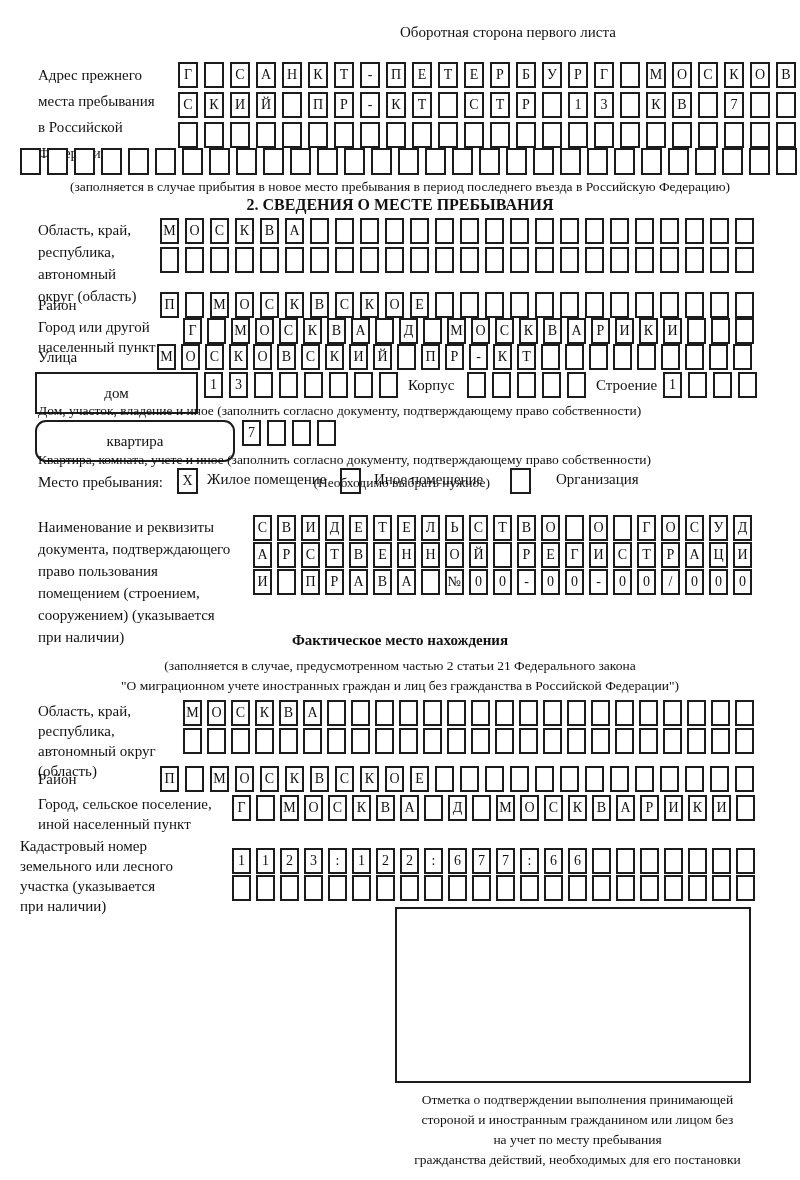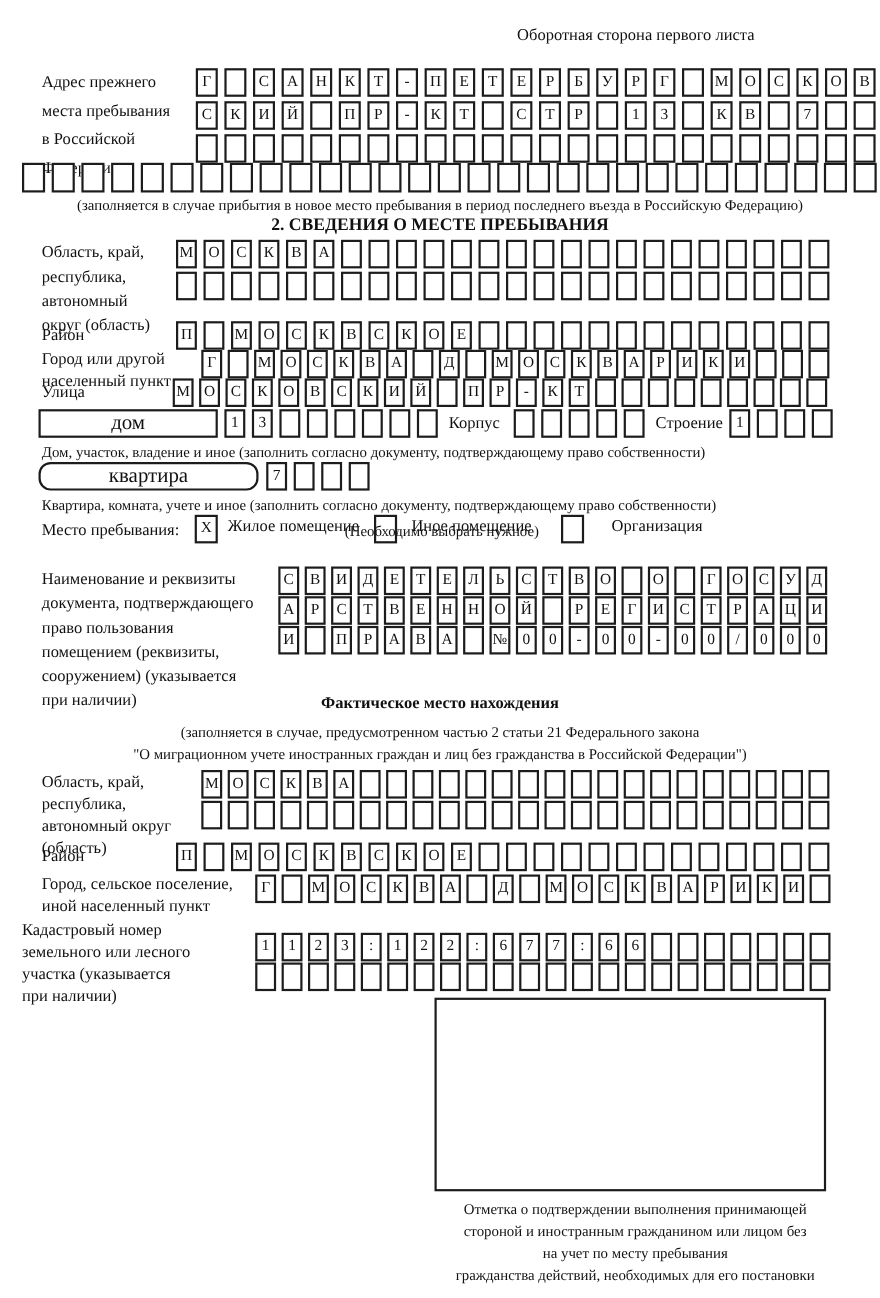--- a/index.html
+++ b/index.html
@@ -12,33 +12,33 @@
   .center{left:0;width:800px;text-align:center;}
   .title{font-size:16px;font-weight:bold;}
   .cellrow{position:absolute;display:flex;}
   .cell{box-sizing:border-box;flex:0 0 auto;height:26px;border:2px solid #1c1c1c;background:#fff;
         display:flex;align-items:center;justify-content:center;font-size:14px;}
   .g6 .cell{margin-right:6px;}
   .g5 .cell{margin-right:5px;}
   .cw19 .cell{width:19px;}
   .cw20 .cell{width:20px;}
   .cw21 .cell{width:21px;height:27px;}
-  .widebox{position:absolute;box-sizing:border-box;height:26px;border:2px solid #1c1c1c;
-        display:flex;align-items:center;justify-content:center;font-size:19px;background:#fff;}
+  .widebox{position:absolute;box-sizing:border-box;height:42px;border:2px solid #1c1c1c;
+        display:flex;align-items:center;justify-content:center;font-size:15px;background:#fff;}
   .checkbox{position:absolute;box-sizing:border-box;width:21px;height:26px;border:2px solid #1c1c1c;
         display:flex;align-items:center;justify-content:center;font-size:14px;background:#fff;}
   .stampbox{position:absolute;box-sizing:border-box;border:2px solid #1c1c1c;background:#fff;}
   .opt-label{font-size:15px;white-space:nowrap;}
 </style>
 </head>
 <body>
 
 <div class="page">
 
-  <div class="abs" style="left:400px;top:24px;width:356px;text-align:center;font-size:15px;">Оборотная сторона первого листа</div>
+  <div class="abs" style="left:400px;top:24px;width:356px;text-align:left;font-size:15px;">Оборотная сторона первого листа</div>
 
   <div class="abs lbl" style="left:38px;top:62px;line-height:26px;">
     <div>Адрес прежнего</div>
     <div>места пребывания</div>
     <div>в Российской</div>
     <div>Федерации</div>
   </div>
   <div class="cellrow cw20 g6" style="left:178px;top:62px;">
       <span class="cell">Г</span>
       <span class="cell"></span>
@@ -342,21 +342,21 @@
   <span class="checkbox" style="left:340px;top:468px;"></span>
   <div class="abs opt-label" style="left:374px;top:471px;">Иное помещение</div>
   <span class="checkbox" style="left:510px;top:468px;"></span>
   <div class="abs opt-label" style="left:556px;top:471px;">Организация</div>
   <div class="abs caption" style="left:190px;top:475px;width:300px;text-align:right;">(Необходимо выбрать нужное)</div>
 
   <div class="abs lbl" style="left:38px;top:516px;">
     <div>Наименование и реквизиты</div>
     <div>документа, подтверждающего</div>
     <div>право пользования</div>
-    <div>помещением (реквизиты,</div>
+    <div>помещением (строением,</div>
     <div>сооружением) (указывается</div>
     <div>при наличии)</div>
   </div>
   <div class="cellrow cw19 g5" style="left:253px;top:515px;">
       <span class="cell">С</span>
       <span class="cell">В</span>
       <span class="cell">И</span>
       <span class="cell">Д</span>
       <span class="cell">Е</span>
       <span class="cell">Т</span>

